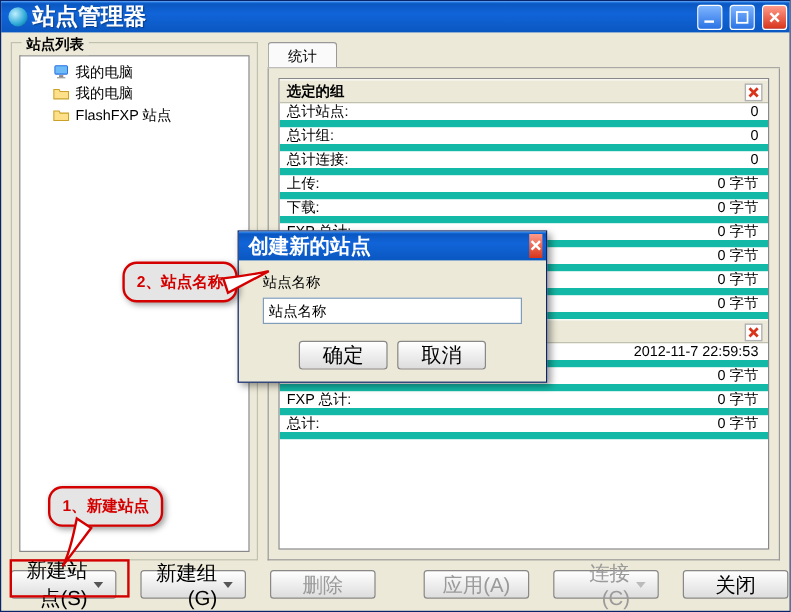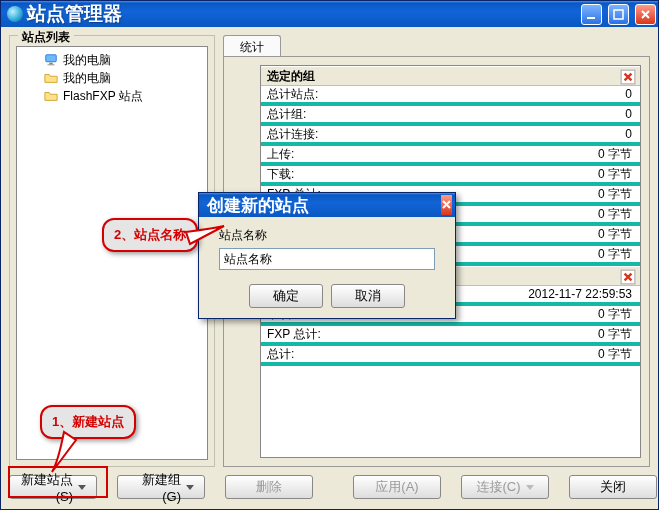--- a/index.html
+++ b/index.html
@@ -130,25 +130,24 @@
     border:1px solid #999;
     border-top:none;
     background:#ece9d8;
     padding:8px;
   }
   .stats-wrap {
     height:100%;
     border:1px solid #888;
     background:#fff;
     overflow:hidden;
-    margin-left:28px;
   }
   .stats-header, .stats-row {
     display:flex;
-    border-bottom:4px solid #14b8a6;
+    border-bottom:6px solid #14b8a6;
     height:20px;
     align-items:center;
   }
   .stats-header {
     background:#ece9d8;
     border-top:1px solid #fff;
     border-bottom:1px solid #c0c0b0;
     font-weight:bold;
     padding-left:6px;
     position:relative;
@@ -179,21 +178,21 @@
   }
   .btn {
     height: 24px;
     min-width: 88px;
     border:1px solid #888;
     border-radius:3px;
     background: linear-gradient(to bottom, #fff 0%, #eee 50%, #ddd 100%);
     display:flex; align-items:center; justify-content:center;
     cursor:pointer;
     padding: 0 10px;
-    font-size:13px;
+    font-size:17px;
     color:#000;
   }
   .btn.disabled {
     color:#9a9a9a;
     cursor:default;
   }
   .btn.chevron::after {
     content:"";
     margin-left:5px;
     border-left:4px solid transparent;

